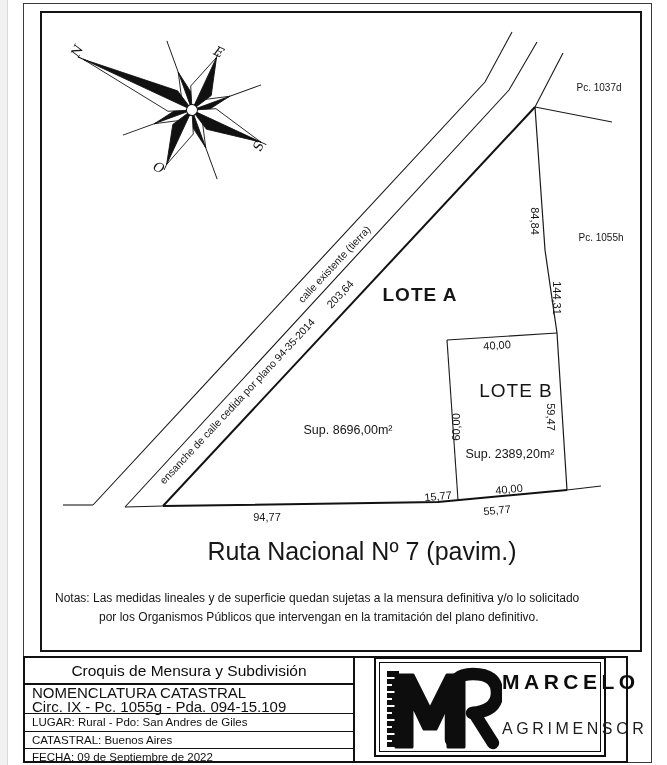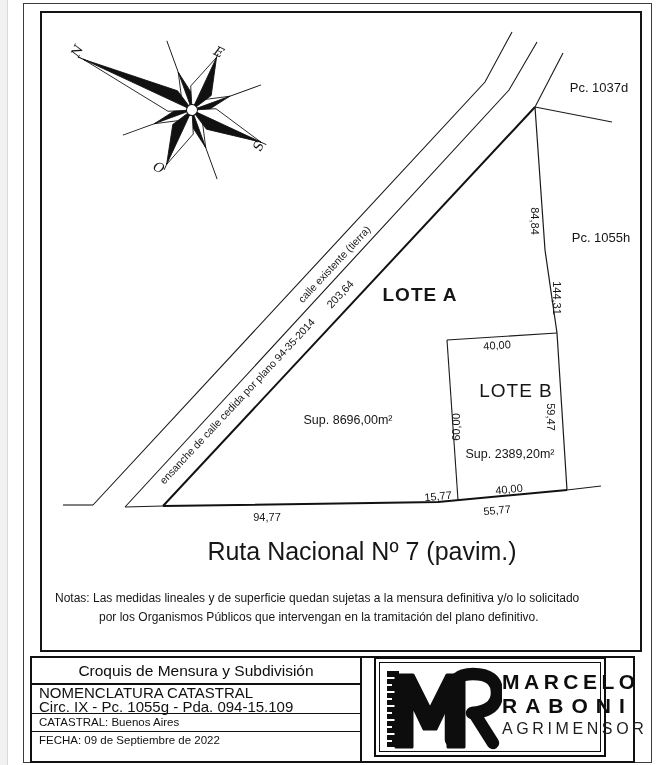--- a/index.html
+++ b/index.html
@@ -8,29 +8,29 @@
   .canvas { position:relative; width:667px; height:765px; background:#fff; overflow:hidden; }
   .gutter { position:absolute; left:0; top:0; width:8px; height:765px; background:#f1f1f1; border-right:1px solid #d9d9d9; }
   .page-border { position:absolute; left:23px; top:3px; width:629px; height:760px; border:1.5px solid #3c3c3c; }
   .frame { position:absolute; left:40px; top:11px; width:602px; height:641px; border:2px solid #141414; }
   svg.draw { position:absolute; left:0; top:0; width:667px; height:765px; pointer-events:none; }
 
   .lbl { position:absolute; white-space:nowrap; color:#161616; }
   .ctr { transform:translate(-50%,-50%); }
   .dim { font-size:11px; }
   .roadname { font-size:10.5px; }
-  .pc { font-size:13px; }
+  .pc { font-size:10px; }
   .lote { font-size:19px; letter-spacing:1px; }
   .sup { font-size:12.5px; }
   .ruta { font-size:25px; }
   .note { font-size:12px; }
   .compass-letter { font-family:"DejaVu Serif", serif; font-style:italic; font-size:13px; }
 
   
-  .tblock { position:absolute; left:30px; top:656px; width:605px; height:107px; border:2px solid #111; background:#fff; }
+  .tblock { position:absolute; left:23px; top:656px; width:605px; height:107px; border:2px solid #111; background:#fff; }
   .tcell-left { position:absolute; left:0; top:0; width:330px; height:100%; border-right:2px solid #111; }
   .trow-title { height:27px; border-bottom:2px solid #111; display:flex; align-items:center; justify-content:center;
                 font-size:15.5px; color:#0d0d0d; }
   .trow-nom { height:29px; border-bottom:1.5px solid #111; padding:1px 0 0 7px; font-size:15px; line-height:13.5px; }
   .trow { height:17.5px; border-bottom:1.5px solid #111; padding:2px 0 0 7px; font-size:11.5px; }
   .trow:last-child { border-bottom:none; }
 
   
   .logo-box { position:absolute; left:374px; top:657px; width:232px; height:100px; border:2px solid #0d0d0d; padding:3px; }
   .logo-inner { width:100%; height:100%; border:1.5px solid #0d0d0d; position:relative; }
@@ -103,21 +103,21 @@
 
   <div class="lbl ctr compass-letter" style="left:77px; top:51px; transform:translate(-50%,-50%) rotate(-64deg);">N</div>
   <div class="lbl ctr compass-letter" style="left:219px; top:52px; transform:translate(-50%,-50%) rotate(25deg);">E</div>
   <div class="lbl ctr compass-letter" style="left:258px; top:146px; transform:translate(-50%,-50%) rotate(115deg);">S</div>
   <div class="lbl ctr compass-letter" style="left:159px; top:167px; transform:translate(-50%,-50%) rotate(-155deg);">O</div>
 
   <div class="lbl ctr pc" style="left:599px; top:87px;">Pc. 1037d</div>
   <div class="lbl ctr pc" style="left:601px; top:237px;">Pc. 1055h</div>
 
   <div class="lbl ctr lote" style="left:420px; top:295px;font-weight:bold;">LOTE A</div>
-  <div class="lbl ctr sup" style="left:348px; top:420px;text-align:center;">Sup. 8696,00m²</div>
+  <div class="lbl ctr sup" style="left:348px; top:430px;text-align:center;">Sup. 8696,00m²</div>
   <div class="lbl ctr lote" style="left:508px; top:391px;margin-left:8px;">LOTE B</div>
   <div class="lbl ctr sup" style="left:510px; top:454px;">Sup. 2389,20m²</div>
 
   <div class="lbl ctr roadname" style="left:334px; top:264px; transform:translate(-50%,-50%) rotate(-47deg);">calle existente (tierra)</div>
   <div class="lbl ctr roadname" style="left:237px; top:401px; transform:translate(-50%,-50%) rotate(-47deg);">ensanche de calle cedida por plano 94-35-2014</div>
   <div class="lbl ctr ruta" style="left:362px; top:551px;">Ruta Nacional Nº 7 (pavim.)</div>
 
   <div class="lbl ctr dim" style="left:340px; top:294px; transform:translate(-50%,-50%) rotate(-47deg);">203,64</div>
   <div class="lbl ctr dim" style="left:535px; top:221px; transform:translate(-50%,-50%) rotate(90deg);">84,84</div>
   <div class="lbl ctr dim" style="left:557px; top:298px; transform:translate(-50%,-50%) rotate(90deg);">144,31</div>
@@ -132,20 +132,21 @@
   <div class="lbl note" style="left:55px; top:591px;">Notas: Las medidas lineales y de superficie quedan sujetas a la mensura definitiva y/o lo solicitado</div>
   <div class="lbl note" style="left:99px; top:610px;">por los Organismos Públicos que intervengan en la tramitación del plano definitivo.</div>
 
   <div class="tblock">
     <div class="tcell-left">
       <div class="trow-title">Croquis de Mensura y Subdivisión</div>
       <div class="trow-nom">
         <div>NOMENCLATURA CATASTRAL</div>
         <div>Circ. IX - Pc. 1055g - Pda. 094-15.109</div>
       </div>
+      <div class="trow">LUGAR: Rural - Pdo: San Andres de Giles</div>
       <div class="trow">CATASTRAL: Buenos Aires</div>
       <div class="trow">FECHA: 09 de Septiembre de 2022</div>
     </div>
   </div>
 
   <div class="logo-box">
     <div class="logo-inner">
       <svg width="120" height="92" viewBox="378 660 120 92" style="position:absolute; left:2px; top:0;">
         <rect x="383" y="668" width="12" height="76" fill="#0d0d0d"></rect>
         <g stroke="#fff" stroke-width="2">
@@ -158,18 +159,17 @@
           <line x1="383" y1="717" x2="392" y2="717"></line>
           <line x1="383" y1="724" x2="388" y2="724"></line>
           <line x1="383" y1="731" x2="392" y2="731"></line>
           <line x1="383" y1="738" x2="388" y2="738"></line>
         </g>
         <polygon points="392,744 392,672 409,672 426,706 443,672 460,672 460,744 444,744 444,701 432,726 420,726 408,701 408,744" fill="#0d0d0d" stroke="#0d0d0d" stroke-width="3" stroke-linejoin="round"></polygon>
         <path d="M 447 737 L 447 691 Q 447 671 469 671 Q 493 671 493 690 Q 493 708 468 710" fill="none" stroke="#0d0d0d" stroke-width="12.5" stroke-linecap="round"></path>
         <path d="M 470 710 L 489 740" fill="none" stroke="#0d0d0d" stroke-width="12.5" stroke-linecap="round"></path>
       </svg>
       <div class="logo-text lg1">MARCELO</div>
-      <div class="logo-text lg2">RABONI</div>
       <div class="logo-text lg3">AGRIMENSOR</div>
     </div>
   </div>
 
 </div>
 
 </body></html>

